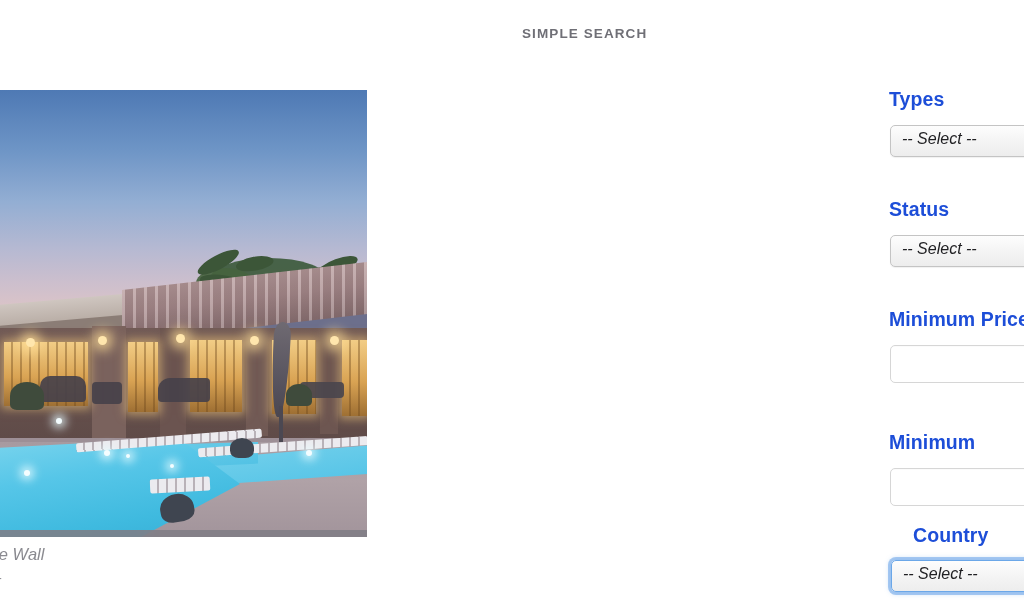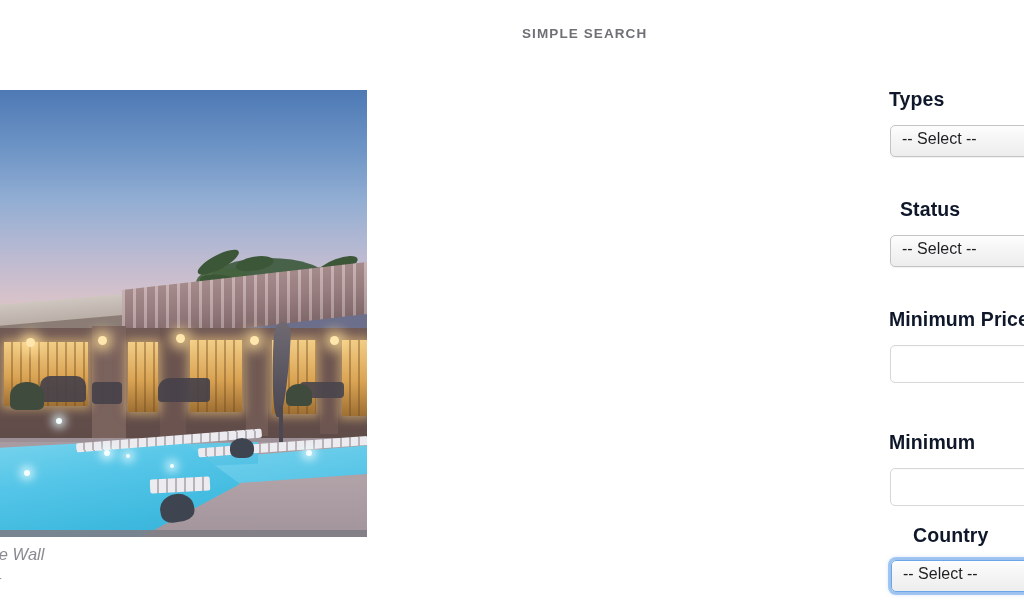--- a/index.html
+++ b/index.html
@@ -327,21 +327,21 @@
     font-weight: bold;
     letter-spacing: 1.1px;
     color: #6f6f76;
     font-family: "Liberation Sans", sans-serif;
   }
 
   .field-label {
     position: absolute;
     font-size: 19.5px;
     font-weight: bold;
-    color: #0f172a;
+    color: #1d4ed8;
     letter-spacing: .1px;
     font-family: "Liberation Sans", sans-serif;
     white-space: nowrap;
   }
 
   
   .select-box {
     position: absolute;
     height: 30px;
     background: linear-gradient(180deg,#fdfdfd 0%, #f4f4f4 52%, #ededed 100%);
@@ -351,20 +351,21 @@
     cursor: pointer;
   }
   .select-box .sel-text {
     position: absolute;
     left: 11px;
     top: 4px;
     font-size: 16px;
     color: #1f1f22;
     font-family: "Liberation Sans", sans-serif;
     white-space: nowrap;
+    font-style: italic;
   }
 
   .select-box.focused {
     border-color: #6ba7e8;
     box-shadow: 0 0 0 3px rgba(104,163,232,.55),
                 0 0 5px 2px rgba(104,163,232,.35);
   }
 
   
   .text-input {
@@ -379,21 +380,21 @@
     padding: 0 10px;
     color: #1f1f22;
     font-family: "Liberation Sans", sans-serif;
     outline: none;
   }
 
   
   #label-types      { left: 522px; top: 88px; }
   #select-types     { left: 523px; top: 125px; width: 462px; }
 
-  #label-status     { left: 522px; top: 198px; margin-left: 11px; }
+  #label-status     { left: 522px; top: 198px; }
   #select-status    { left: 523px; top: 235px; width: 462px; }
 
   #label-min-price  { left: 522px; top: 308px; }
   #input-min-price  { left: 523px; top: 345px; width: 228px; }
 
   #label-address    { left: 522px; top: 431px; }
   #input-address    { left: 523px; top: 468px; width: 483px; }
 
   #label-country    { left: 546px; top: 524px; }
   #select-country   { left: 524px; top: 560px; width: 460px; }

